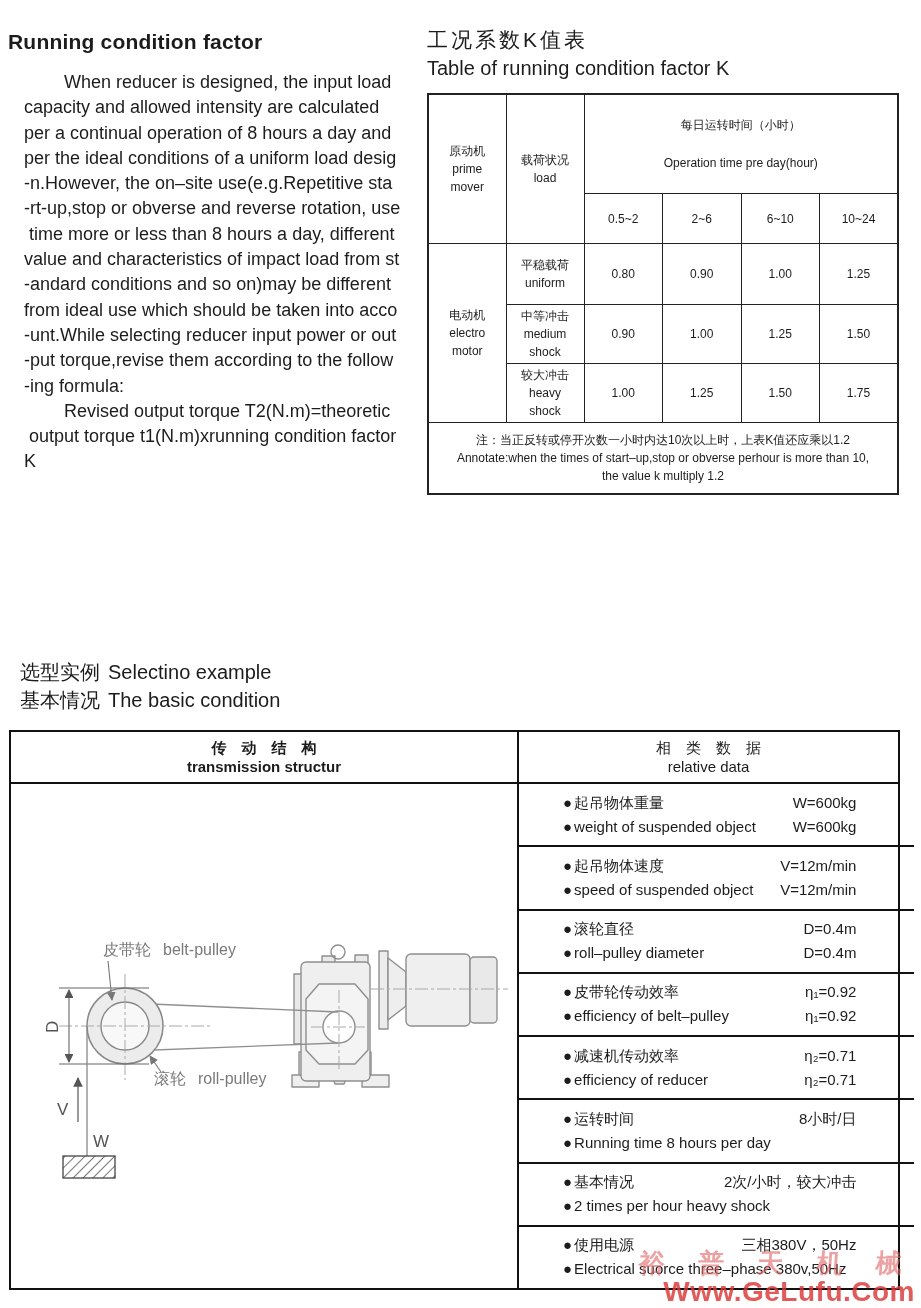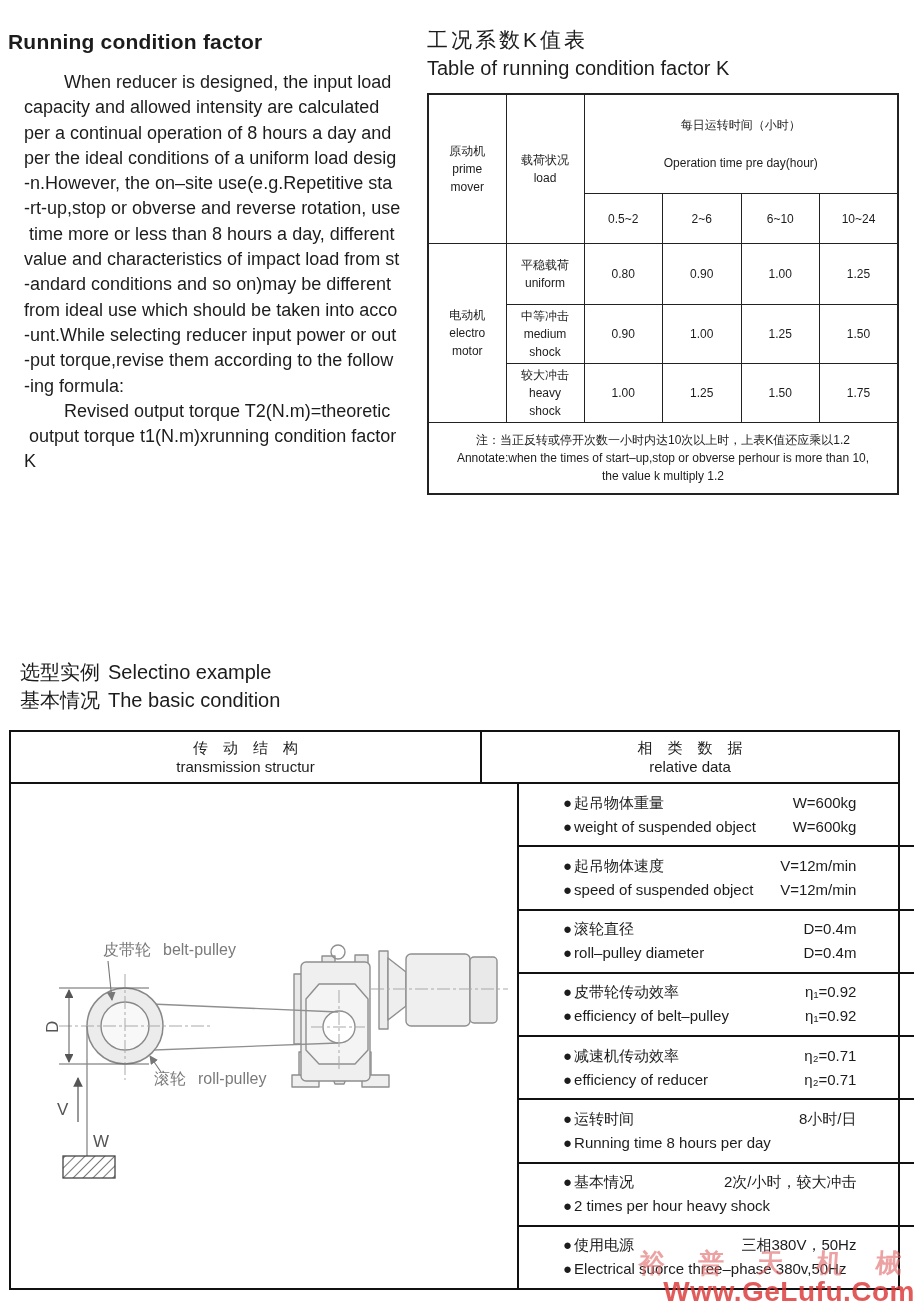--- a/index.html
+++ b/index.html
@@ -28,21 +28,21 @@
   
   .section-head { position:absolute; left:20px; top:658px; font-size:20px; line-height:28px; }
   .section-head .en { margin-left:8px; }
 
   
   .btable { position:absolute; left:9px; top:730px; width:891px; height:560px;
     border:2px solid #111; display:flex; flex-direction:column; box-sizing:border-box; }
   .bt-header { display:flex; border-bottom:2px solid #111; height:50px; flex:none; }
   .bt-hcell { display:flex; flex-direction:column; justify-content:center; align-items:center;
     font-size:15px; line-height:19px; }
-  .bt-h-left { width:471px; border-right:2px solid #111; flex:none; box-sizing:border-box; }
+  .bt-h-left { width:508px; border-right:2px solid #111; flex:none; box-sizing:border-box;font-weight:bold; }
   .bt-h-right { flex:1; }
   .bt-body { display:flex; flex:1; min-height:0; }
   .bt-left { width:508px; border-right:2px solid #111; flex:none; box-sizing:border-box; position:relative; }
   .bt-left svg { position:absolute; left:0; top:0; }
   .bt-right { flex:1; display:flex; flex-direction:column; }
   .rrow { flex:1; border-bottom:2px solid #111; display:flex; flex-direction:column;
     justify-content:center; padding:0 58px 0 44px; font-size:15px; }
   .rrow:last-child { border-bottom:none; }
   .rline { display:flex; justify-content:space-between; line-height:24px; white-space:nowrap; }
   .rlabel { display:flex; }

